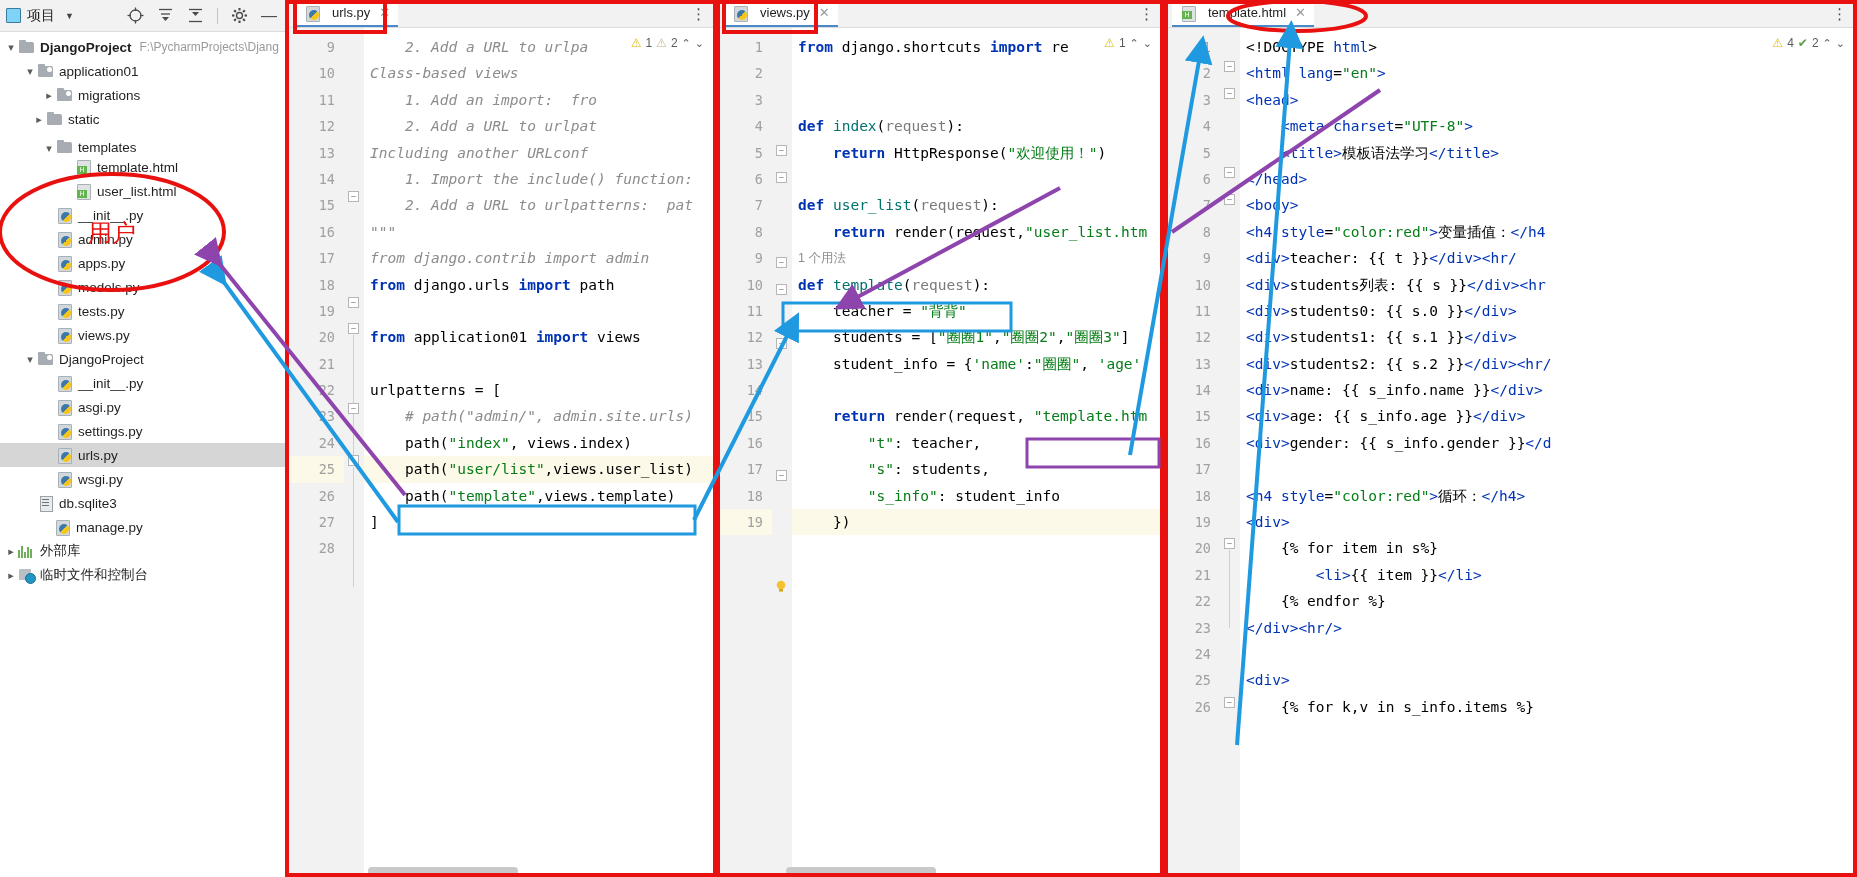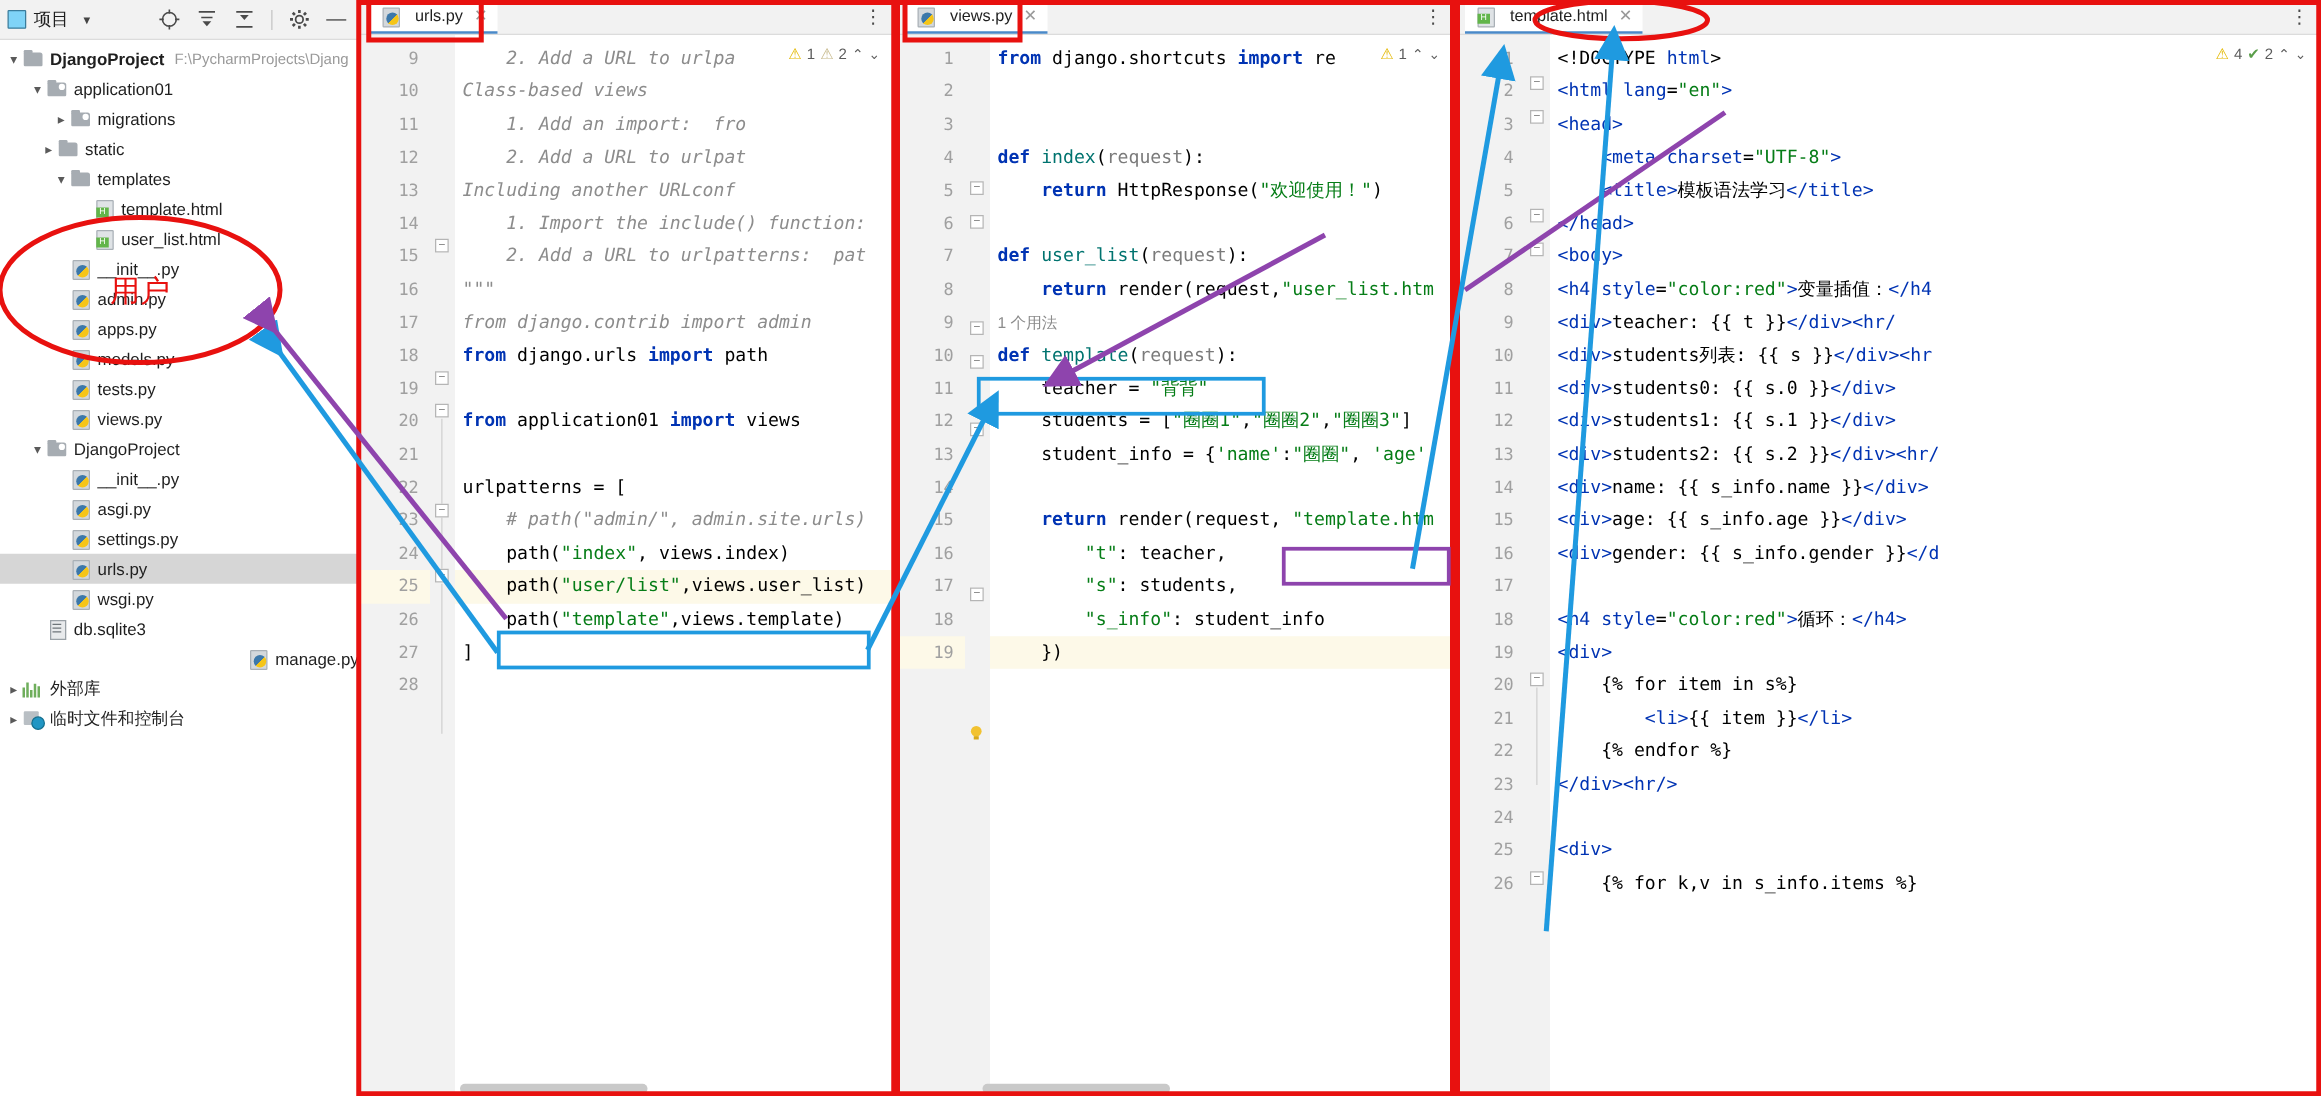--- a/index.html
+++ b/index.html
@@ -228,21 +228,21 @@
           <span class="ic ic-folder mod">
             <span class="dot"></span>
           </span>
           <span class="lbl">migrations</span>
         </div>
         <div class="row" style="padding-left: 32px;">
           <span class="arrow right"></span>
           <span class="ic ic-folder"></span>
           <span class="lbl">static</span>
         </div>
-        <div class="row" style="padding-left: 42px;">
+        <div class="row" style="padding-left: 42px; align-items: flex-end;">
           <span class="arrow down"></span>
           <span class="ic ic-folder"></span>
           <span class="lbl">templates</span>
         </div>
         <div class="row" style="padding-left: 61px;">
           <span class="arrow "></span>
           <span class="ic ic-html"></span>
           <span class="lbl">template.html</span>
         </div>
         <div class="row" style="padding-left: 61px;">
@@ -310,21 +310,21 @@
         <div class="row" style="padding-left: 42px;">
           <span class="arrow "></span>
           <span class="ic ic-py"></span>
           <span class="lbl">wsgi.py</span>
         </div>
         <div class="row" style="padding-left: 23px;">
           <span class="arrow "></span>
           <span class="ic ic-db"></span>
           <span class="lbl">db.sqlite3</span>
         </div>
-        <div class="row" style="padding-left: 30px; justify-content: flex-end;">
+        <div class="row" style="padding-left: 40px;">
           <span class="arrow "></span>
           <span class="ic ic-py"></span>
           <span class="lbl">manage.py</span>
         </div>
         <div class="row" style="padding-left: 4px;">
           <span class="arrow right"></span>
           <span class="ic ic-bars">
             <i style="height:8px"></i>
             <i style="height:12px"></i>
             <i style="height:6px"></i>

